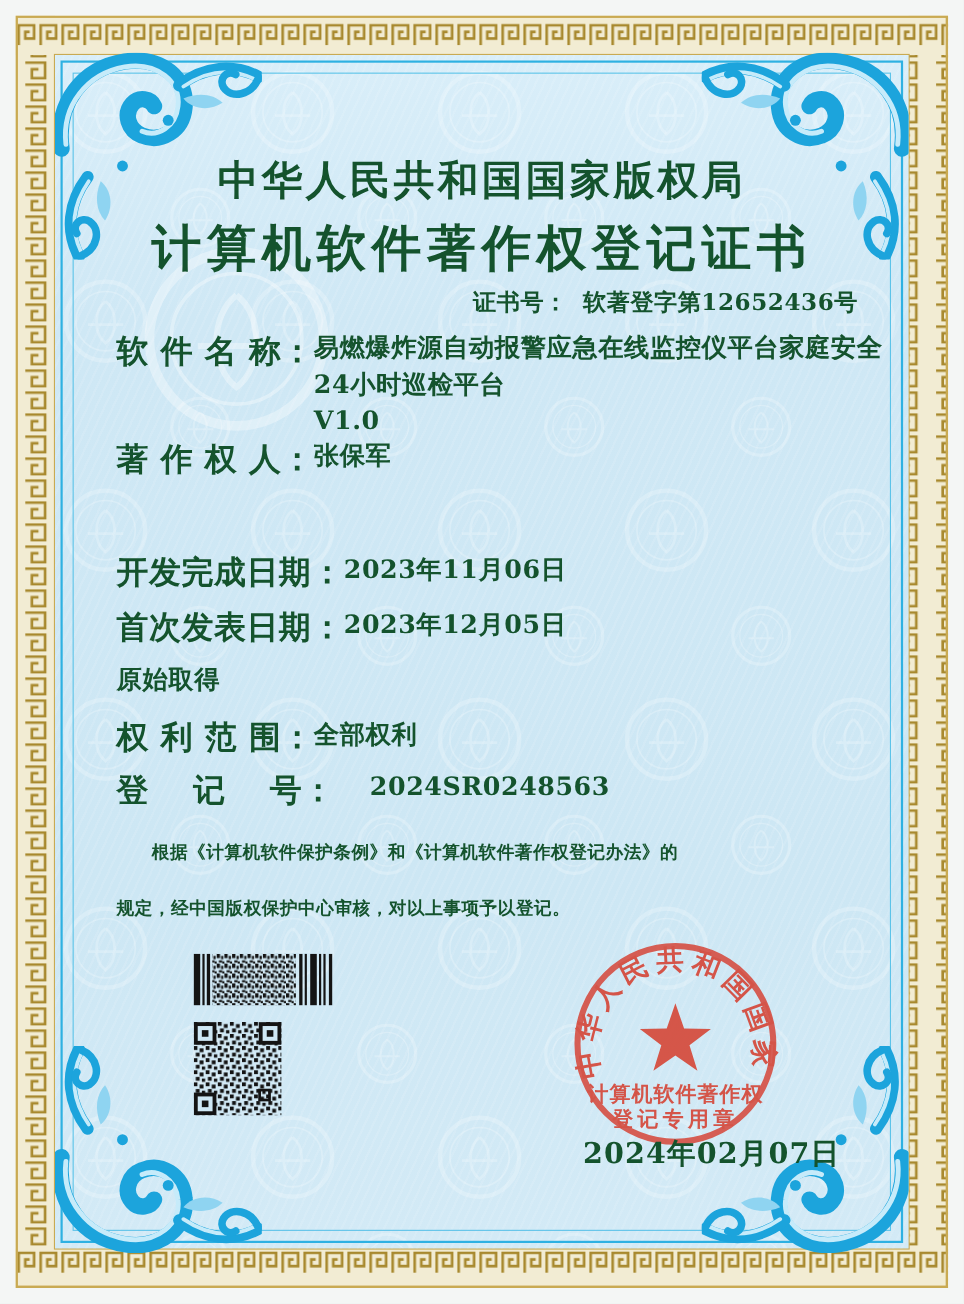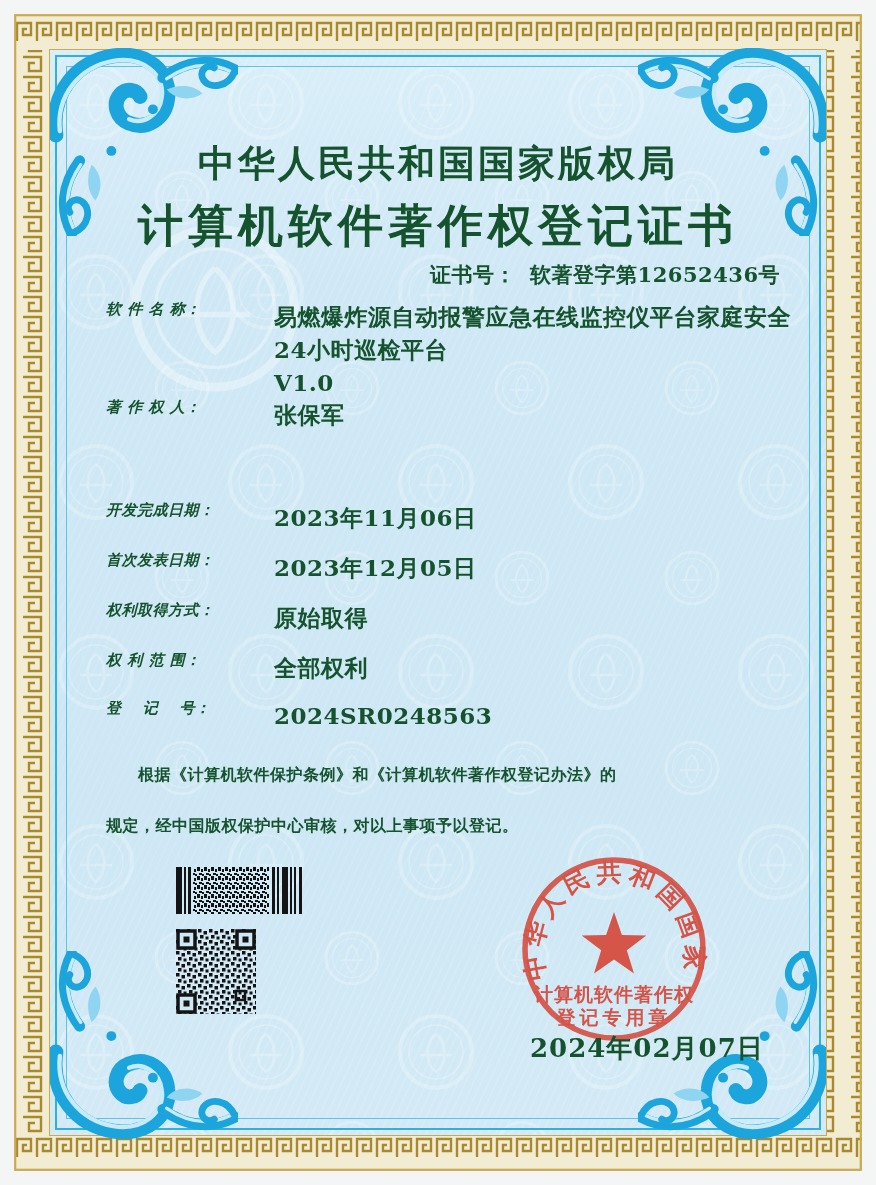--- a/index.html
+++ b/index.html
@@ -26,27 +26,27 @@
   .flourish.tl{left:50px; top:48px;}
   .flourish.tr{right:50px; top:48px; transform:scaleX(-1);}
   .flourish.bl{left:50px; bottom:46px; transform:scaleY(-1);}
   .flourish.br{right:50px; bottom:46px; transform:scale(-1,-1);}
   
   .authority{left:0; right:0; top:139px; text-align:center; font-size:37px; font-weight:600; letter-spacing:3px;}
   .cert-title{left:0; right:0; top:196px; text-align:center; font-size:45px; font-weight:700; letter-spacing:5px;}
   .certno{top:261px; right:96px; font-size:21px; font-weight:700; letter-spacing:0.5px;}
   .certno .sp{display:inline-block; width:14px;}
   .row{left:106px; display:flex; align-items:flex-start;}
-  .row .lbl{flex:0 0 168px; font-size:15px; font-weight:700; letter-spacing:0.5px; white-space:nowrap;font-style:italic;}
+  .row .lbl{flex:0 0 168px; font-size:29px; font-weight:700; letter-spacing:0.5px; white-space:nowrap;}
   .row .val{font-size:23px; font-weight:600; letter-spacing:0.5px; line-height:33px;}
   .pre{white-space:pre-line;}
   .r-soft{top:300px;}  .r-own{top:398px;}
   .r-dev{top:501px;}   .r-pub{top:551px;}
   .r-acq{top:601px;}   .r-sco{top:651px;}
-  .r-reg{top:699px;}
+  .r-reg{top:699px;gap:32px;}
   .statement{
     left:106px; top:749px; width:682px;
     font-size:16px; font-weight:600; line-height:51px;
     text-indent:2em; white-space:pre-line; letter-spacing:0.5px;
   }
   .barcode{left:176px; top:867px;}
   .qrcode{left:176px; top:929px;}
   .seal{left:514px; top:849px; opacity:0.92;}
   .issue-date{left:530px; top:1031px; font-size:26px; font-weight:700; letter-spacing:1px;}
   .seal-ring-text{font-size:25px; font-weight:700; letter-spacing:2px; fill:#d5483a;}
@@ -188,21 +188,20 @@
   </div>
   <div class="abs row r-dev">
     <span class="lbl">开发完成日期：</span>
     <span class="val">2023年11月06日</span>
   </div>
   <div class="abs row r-pub">
     <span class="lbl">首次发表日期：</span>
     <span class="val">2023年12月05日</span>
   </div>
   <div class="abs row r-acq">
-    <span class="lbl">权利取得方式：</span>
     <span class="val">原始取得</span>
   </div>
   <div class="abs row r-sco">
     <span class="lbl">权 利 范 围：</span>
     <span class="val">全部权利</span>
   </div>
   <div class="abs row r-reg">
     <span class="lbl">登　 记　 号：</span>
     <span class="val">2024SR0248563</span>
   </div>

